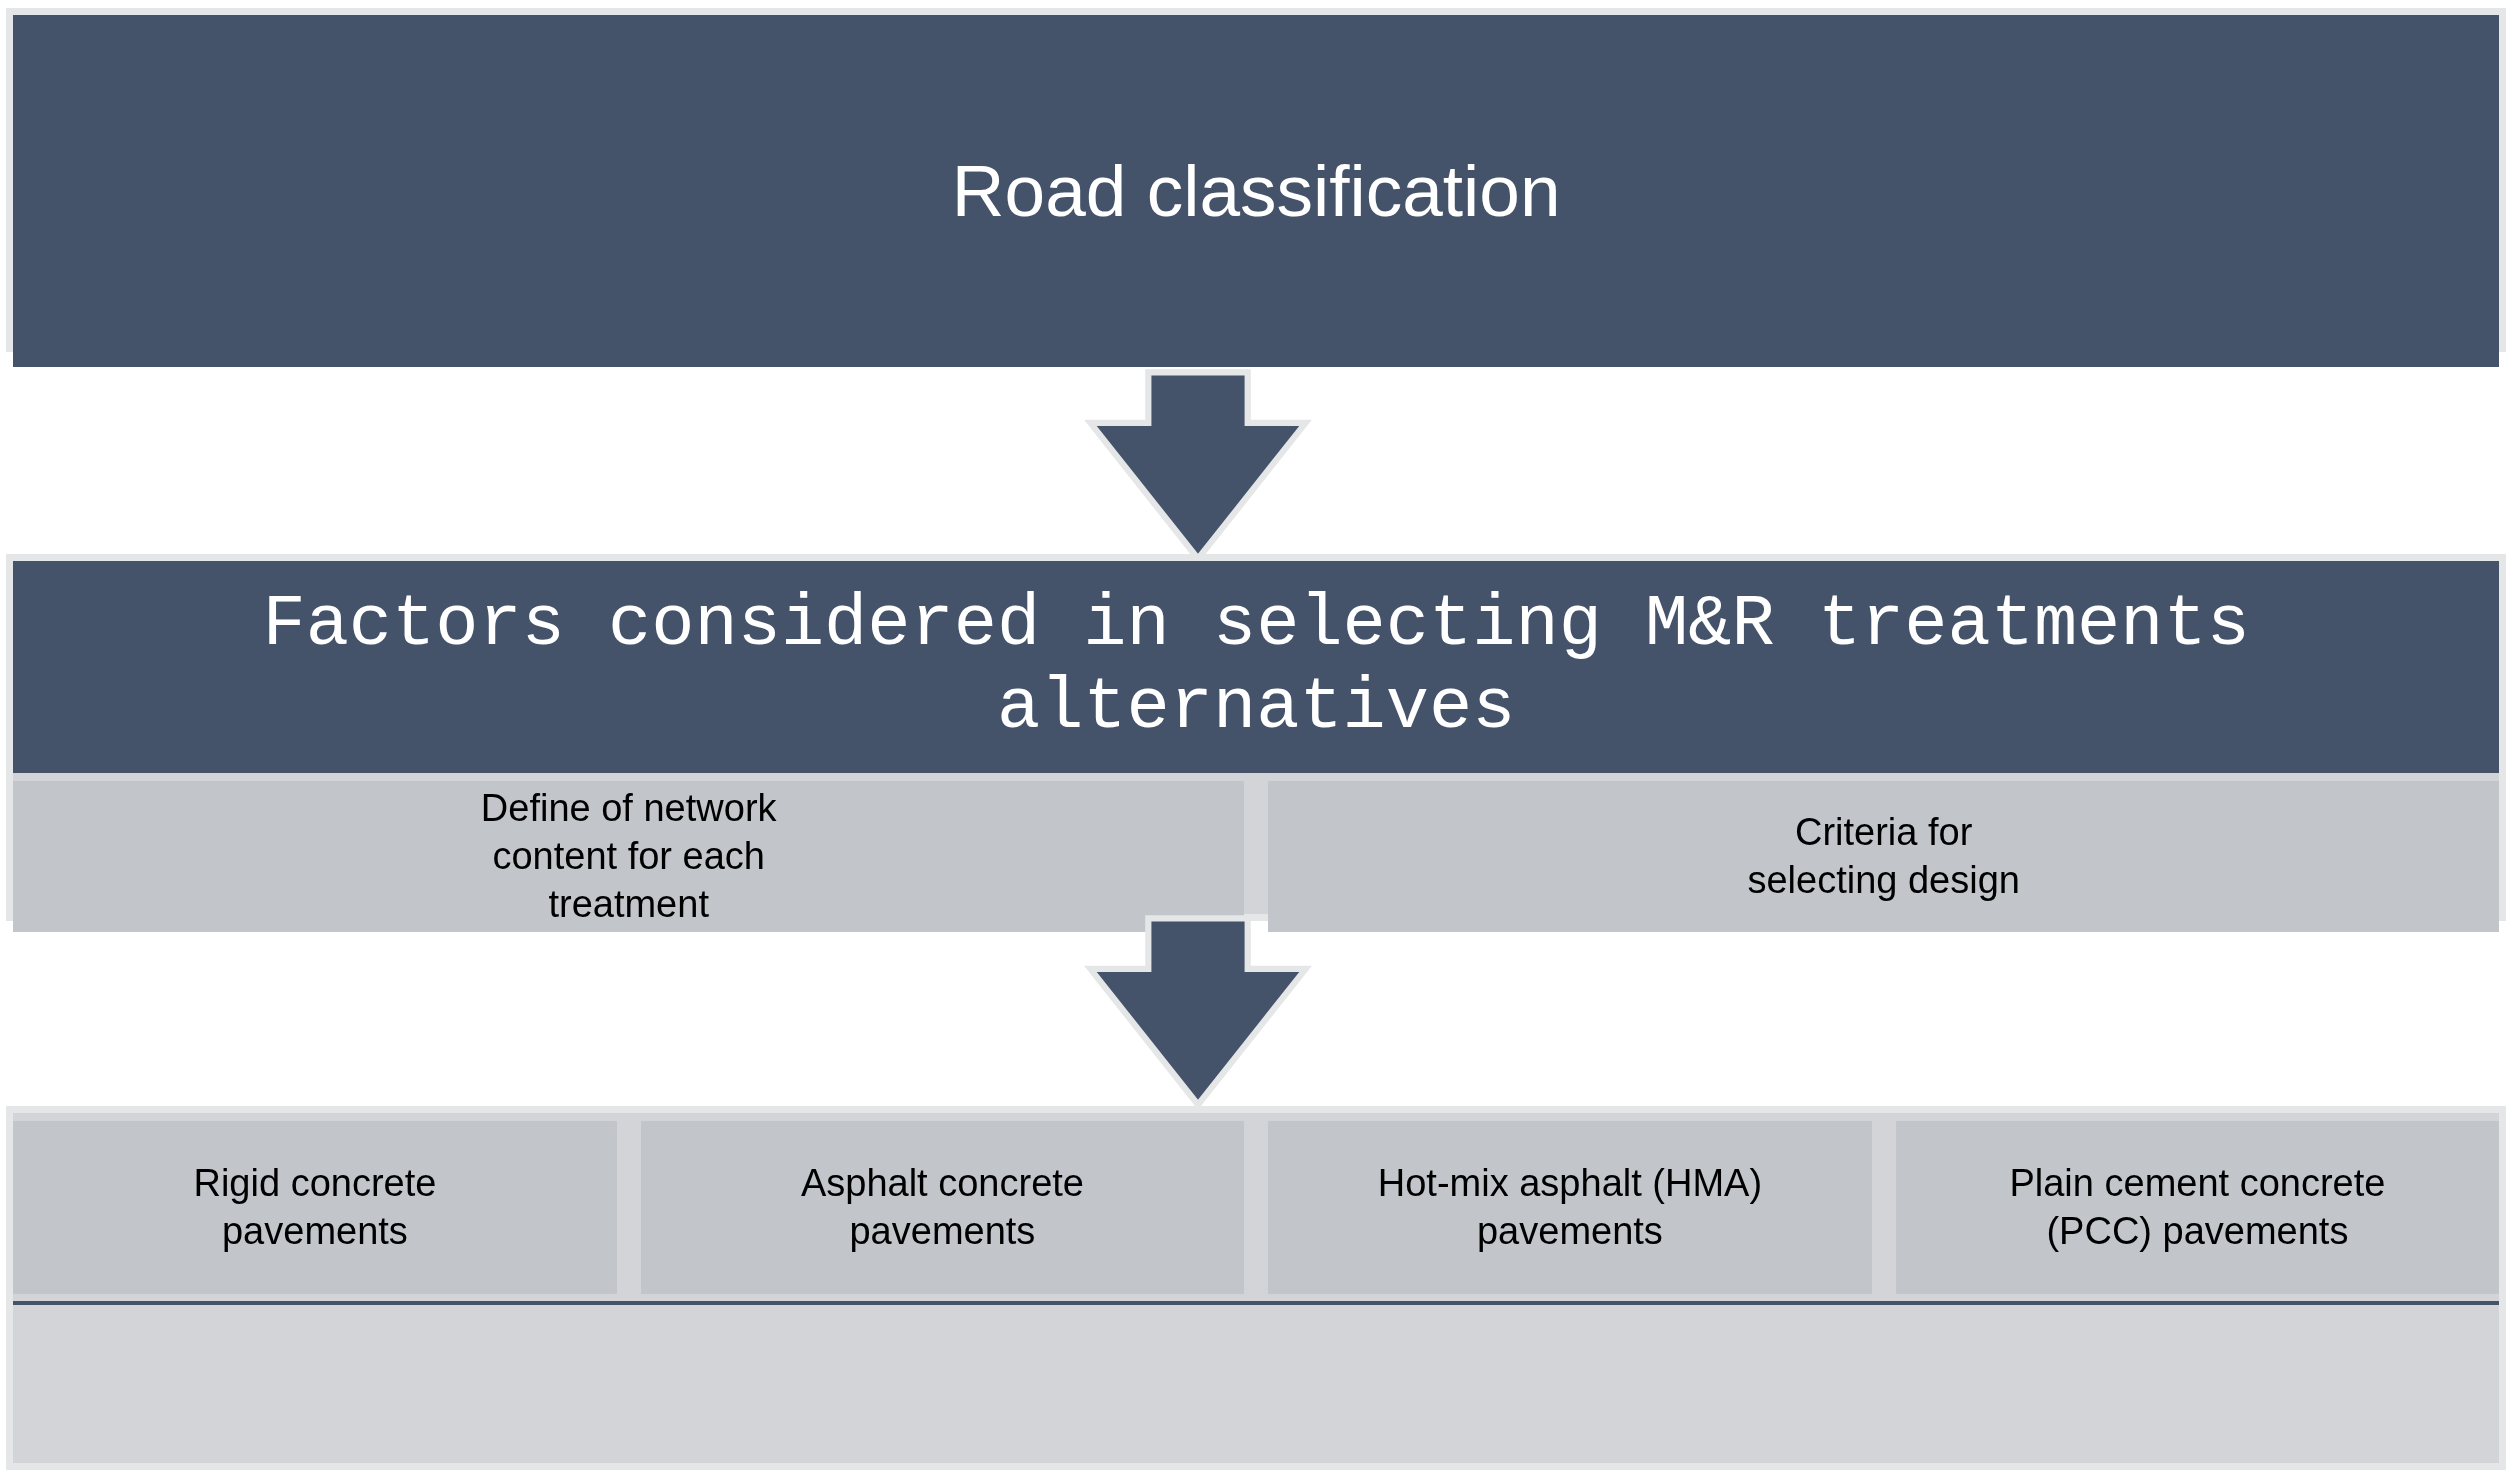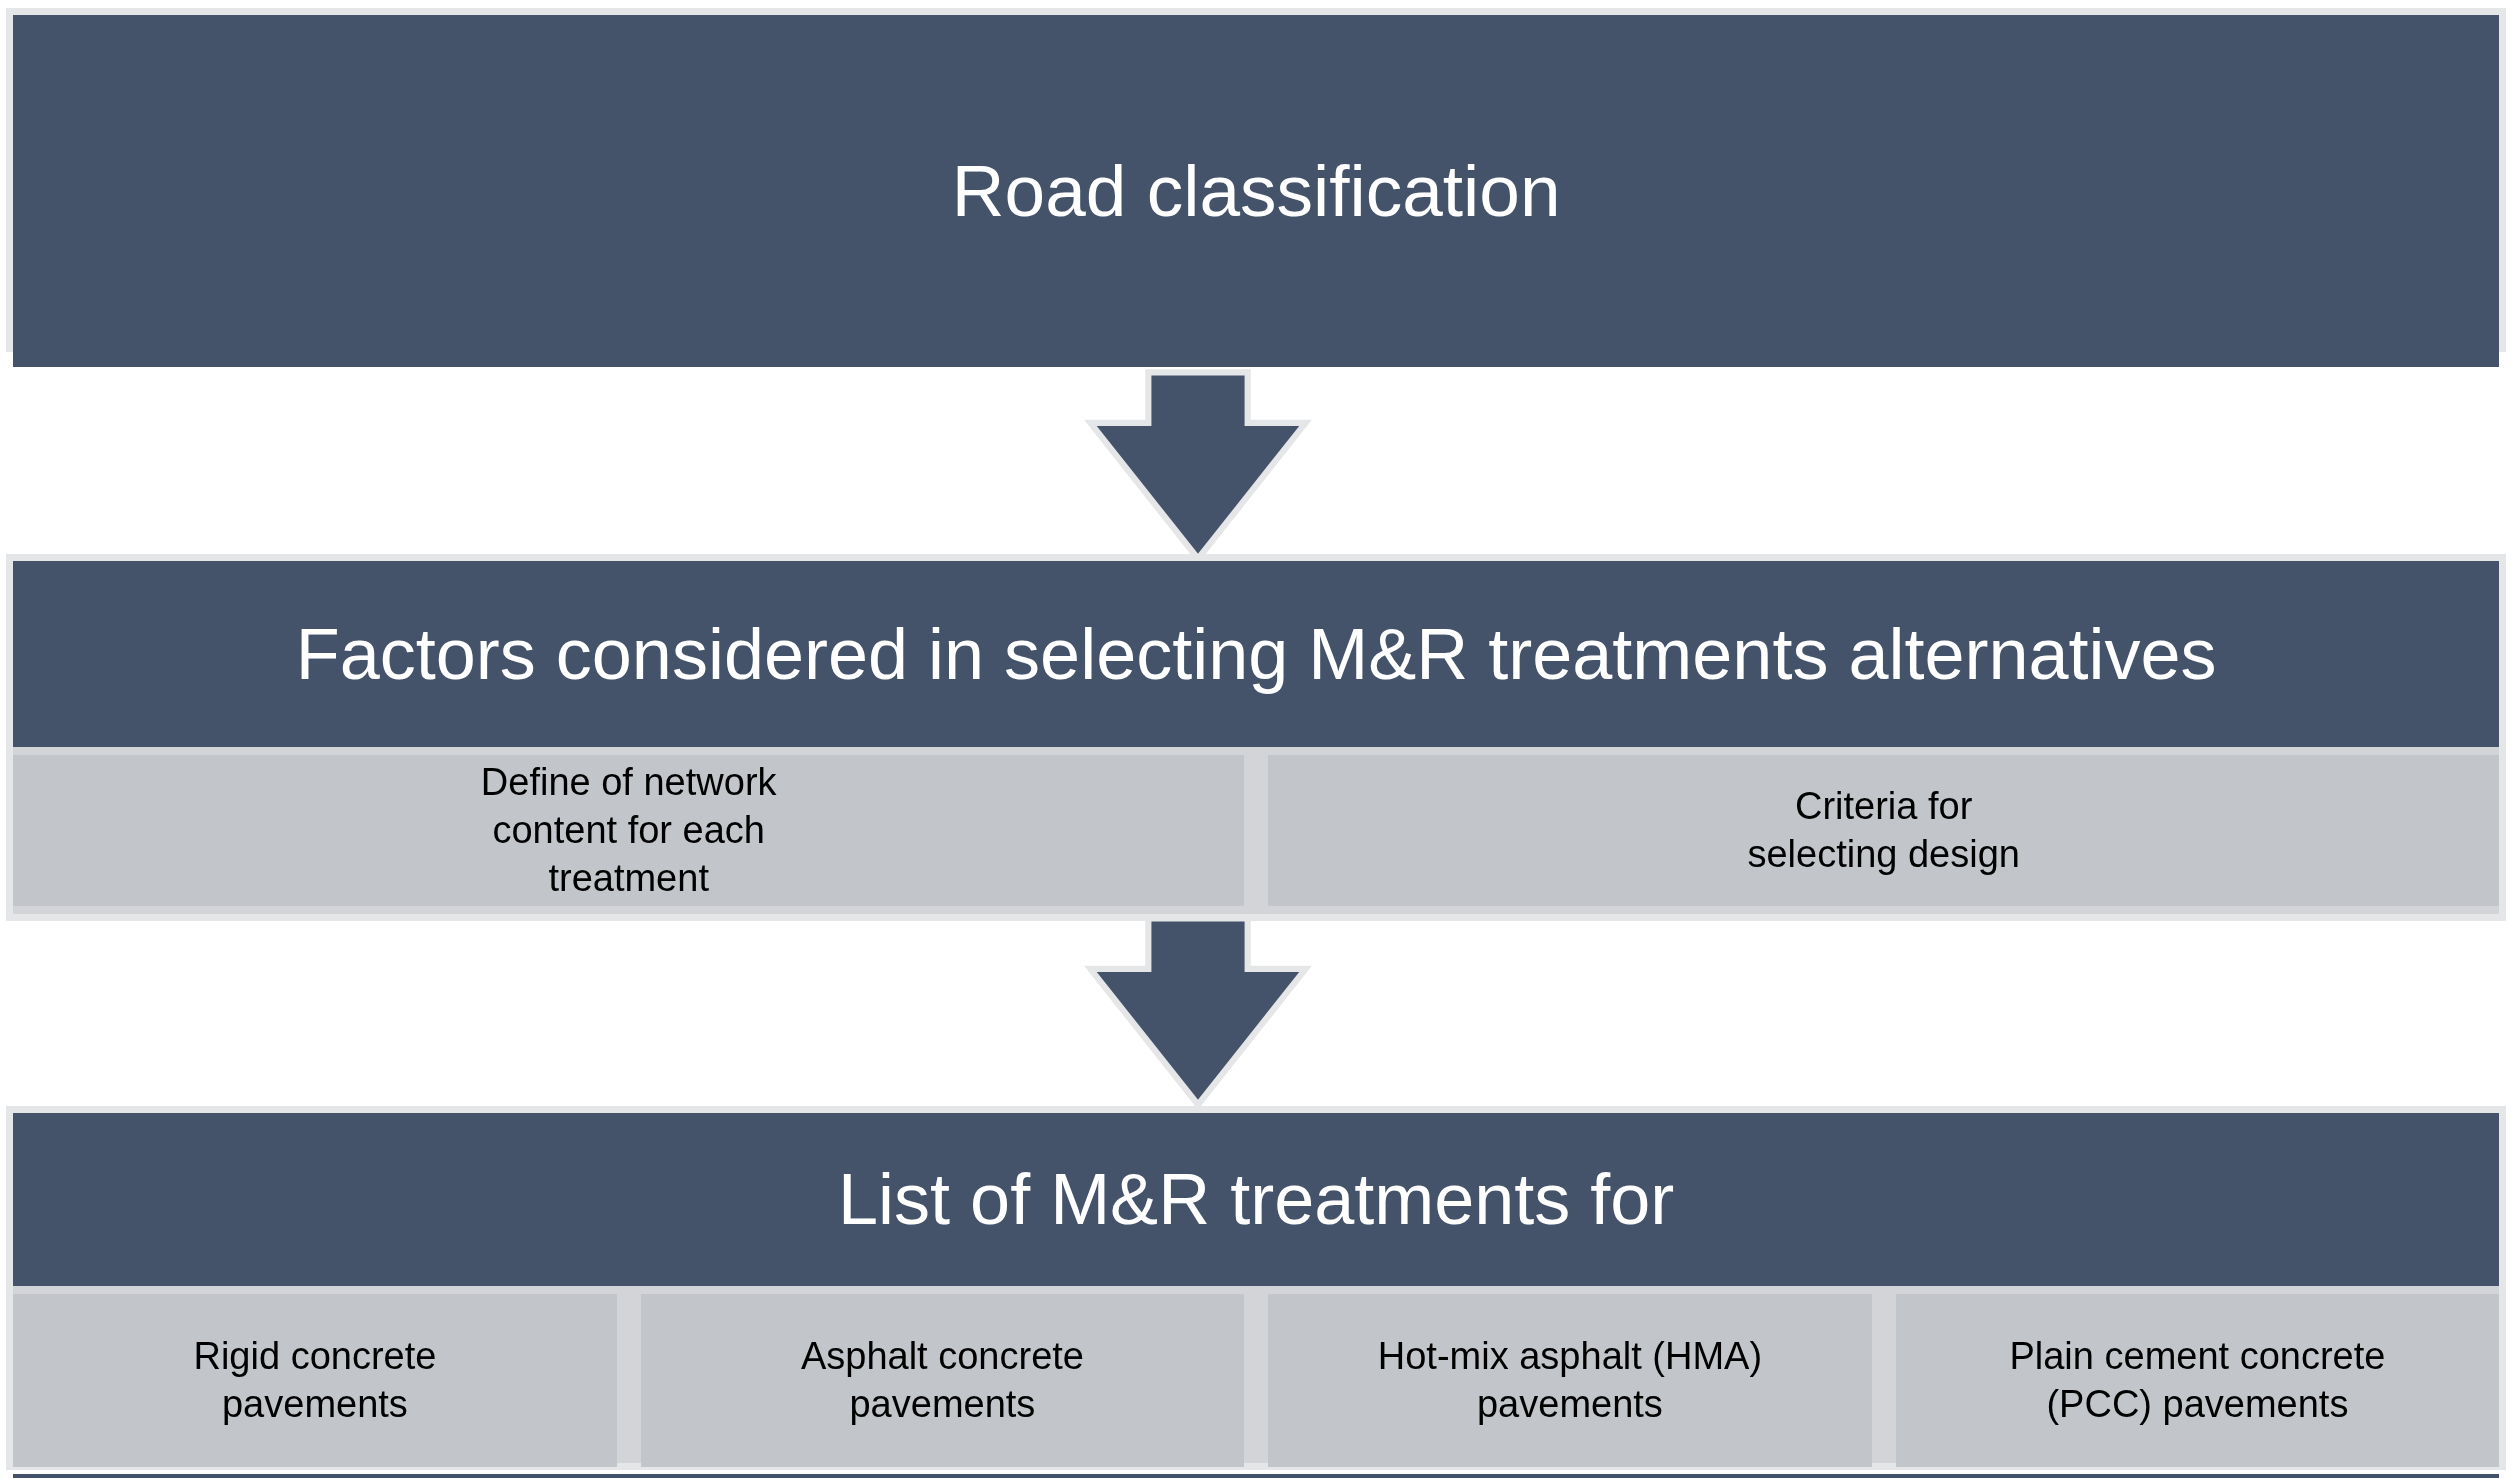--- a/index.html
+++ b/index.html
@@ -38,21 +38,21 @@
     align-items: center;
     justify-content: center;
     background: var(--navy, #44536A);
     color: var(--header-text, #fff);
     font-size: 72px;
     line-height: 1.15;
     text-align: center;
     letter-spacing: 0;
   }
   .block-1 .hdr { height: 352px; font-size: 73px; }
-  .block-2 .hdr { height: 186px; }
+  .block-2 .hdr { height: 212px; font-family: Liberation Mono, monospace; }
   .block-3 .hdr { height: 173px; }
   .row {
     display: flex;
     gap: 24px;
     padding: 7.6px 0;
   }
   .cell {
     flex: 1 1 0;
     background: var(--cell, #C2C6CB);
     color: var(--cell-text, #000);
@@ -107,21 +107,20 @@
       <div class="cell">Criteria for
 selecting design</div>
     </div>
   </section>
 
   <svg class="arrow arrow-2" viewBox="0 0 330 284" aria-hidden="true">
     <polygon points="93,5 237,5 237,78 321,78 165,275 9,78 93,78"></polygon>
   </svg>
 
   <section class="block block-3">
-    <div class="hdr">List of M&amp;R treatments for</div>
     <div class="row row-4">
       <div class="cell">Rigid concrete
 pavements</div>
       <div class="cell">Asphalt concrete
 pavements</div>
       <div class="cell">Hot-mix asphalt (HMA)
 pavements</div>
       <div class="cell">Plain cement concrete
 (PCC) pavements</div>
     </div>

